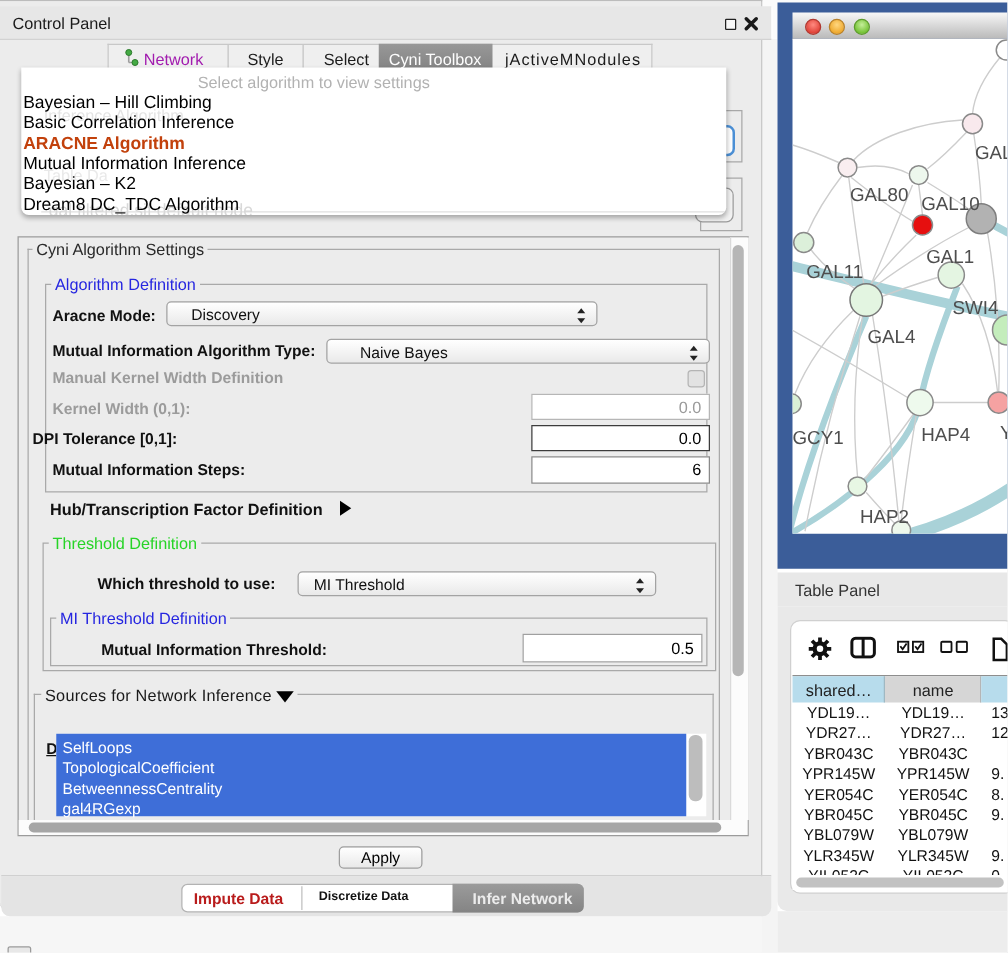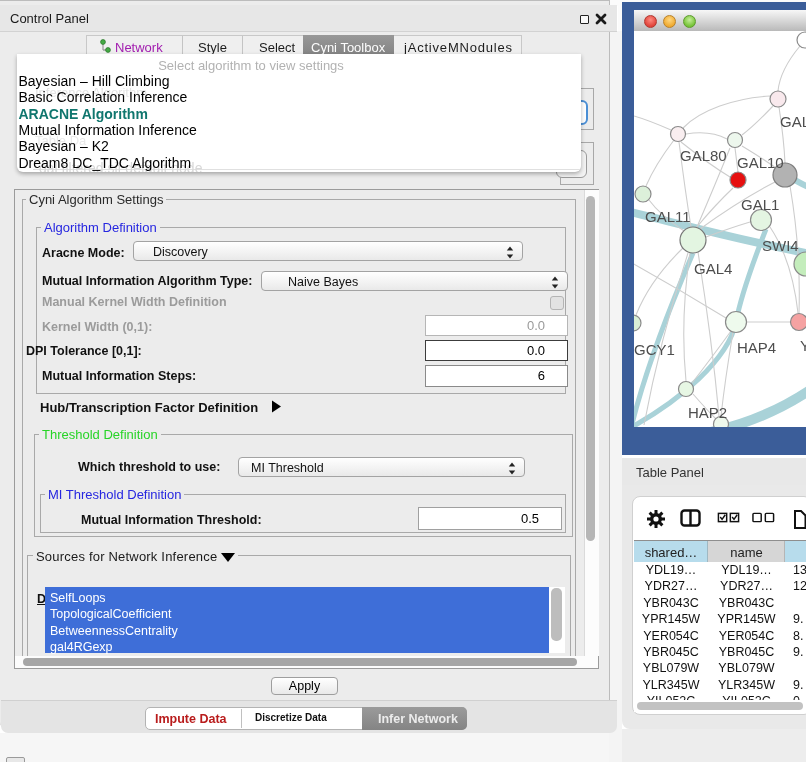--- a/index.html
+++ b/index.html
@@ -7,21 +7,21 @@
   font-family:"Liberation Sans", sans-serif;}
 .abs{position:absolute;}
 .lbl{position:absolute;font-size:12.5px;font-weight:bold;color:#111;white-space:nowrap;}
 .lblgray{position:absolute;font-size:12.5px;font-weight:bold;color:#9b9b9b;white-space:nowrap;}
 .combo{position:absolute;border:1px solid #a3a3a3;border-radius:4px;
   background:linear-gradient(#ffffff,#f2f2f2 60%,#e9e9e9);box-sizing:border-box;
   font-size:12.5px;color:#111;}
 .combo .ctext{position:absolute;left:17px;top:3px;}
 .combo .arr{position:absolute;right:8px;top:3.5px;width:8px;height:13px;}
 .field{position:absolute;background:#fff;box-sizing:border-box;font-size:13px;
-  text-align:right;padding-right:22px;color:#000;}
+  text-align:right;padding-right:6px;color:#000;}
 .gbox{position:absolute;border:1px solid #a9a9a9;box-sizing:border-box;}
 .glabel{position:absolute;background:#ececec;padding:0 3px;font-size:12.5px;white-space:nowrap;z-index:3;}
 </style>
 </head>
 <body>
 
 <div class="abs" style="left:0;top:0;width:806px;height:6px;background:#fbfbfb;"></div>
 <div class="abs" style="left:609px;top:31px;width:13px;height:731px;background:#f4f4f4;"></div>
 <div class="abs" style="left:618px;top:0;width:4px;height:31px;background:#fbfbfb;"></div>
 <div class="abs" style="left:0;top:733px;width:609px;height:29px;background:#f6f6f6;"></div>
@@ -69,21 +69,21 @@
 <div class="abs" style="left:15px;top:656px;width:583px;height:12px;background:#fcfcfc;"></div>
 <div class="abs" style="left:23px;top:658px;width:554px;height:8px;background:#a6a6a6;border-radius:4px;"></div>
 
 <div class="gbox" style="left:22px;top:199px;width:554px;height:457px;border-bottom:none;"></div>
 <div class="glabel" style="left:26px;top:192px;color:#2a2a2a;font-size:13px;">Cyni Algorithm Settings</div>
 
 <div class="gbox" style="left:36px;top:227px;width:530px;height:167px;"></div>
 <div class="glabel" style="left:41px;top:220px;color:#2626e0;font-size:13px;">Algorithm Definition</div>
 
 <div class="lbl" style="left:42px;top:246px;">Aracne Mode:</div>
-<div class="combo" style="left:133px;top:241px;width:390px;height:20px;">
+<div class="combo" style="left:133px;top:241px;width:345px;height:20px;">
   <span class="ctext" style="left:19px;">Discovery</span>
   <svg class="arr" viewBox="0 0 8 13">
       <path d="M4,0.5 L7.2,4.5 L0.8,4.5 Z" fill="#222"></path>
       <path d="M4,12.5 L7.2,8.5 L0.8,8.5 Z" fill="#222"></path>
     </svg>
 </div>
 
 <div class="lbl" style="left:42px;top:274px;">Mutual Information Algorithm Type:</div>
 <div class="combo" style="left:261px;top:271px;width:307px;height:20px;">
   <span class="ctext" style="left:26px;">Naive Bayes</span>
@@ -152,21 +152,21 @@
 
 <div class="abs" style="left:17px;top:54px;width:564px;height:118px;background:#fff;
   border-radius:0 0 6px 6px;box-shadow:0 2px 4px rgba(0,0,0,0.3);z-index:10;overflow:hidden;">
   <div class="abs" style="left:18px;top:31px;font-size:13px;color:#e4e4e4;">Inference Algorithm</div>
   <div class="abs" style="left:18px;top:79px;font-size:13px;color:#e9e9e9;">Table Da</div>
   <div class="abs" style="left:16px;top:115px;width:548px;height:1px;background:#e0e0e0;"></div>
   <div class="abs" style="left:22px;top:106px;font-size:14px;color:#d8d8d8;">gal filtered.sif default node</div>
   <div class="abs" style="left:0;top:4px;width:468px;text-align:center;font-size:13px;color:#b2b2b2;">Select algorithm to view settings</div>
   <div class="abs" style="left:1.5px;top:19px;font-size:14px;color:#000;">Bayesian – Hill Climbing</div>
   <div class="abs" style="left:1.5px;top:35px;font-size:14px;color:#000;">Basic Correlation Inference</div>
-  <div class="abs" style="left:1.5px;top:52px;font-size:14px;font-weight:bold;color:#0f766e;text-align:right;">ARACNE Algorithm</div>
+  <div class="abs" style="left:1.5px;top:52px;font-size:14px;font-weight:bold;color:#c2410c;text-align:right;">ARACNE Algorithm</div>
   <div class="abs" style="left:1.5px;top:68px;font-size:14px;color:#000;">Mutual Information Inference</div>
   <div class="abs" style="left:1.5px;top:84px;font-size:14px;color:#000;">Bayesian – K2</div>
   <div class="abs" style="left:1.5px;top:101px;font-size:14px;color:#000;">Dream8 DC_TDC Algorithm</div>
 </div>
 
 <div class="abs" style="left:622px;top:2px;width:184px;height:453px;background:#3b5d99;"></div>
 <div class="abs" style="left:634px;top:10px;width:172px;height:21px;background:linear-gradient(#f7f7f7,#b9b9b9);border-bottom:1px solid #8c8c8c;"></div>
 <div class="abs" style="left:644px;top:15px;width:11px;height:11px;border-radius:50%;background:radial-gradient(circle at 50% 35%, #ff8a80, #e0443a 70%);border:0.5px solid #b03830;"></div>
 <div class="abs" style="left:663px;top:15px;width:11px;height:11px;border-radius:50%;background:radial-gradient(circle at 50% 35%, #ffd780, #efaa30 70%);border:0.5px solid #b8812a;"></div>
 <div class="abs" style="left:683px;top:15px;width:11px;height:11px;border-radius:50%;background:radial-gradient(circle at 50% 35%, #c5ee9a, #76c337 70%);border:0.5px solid #5d9b2d;"></div>

